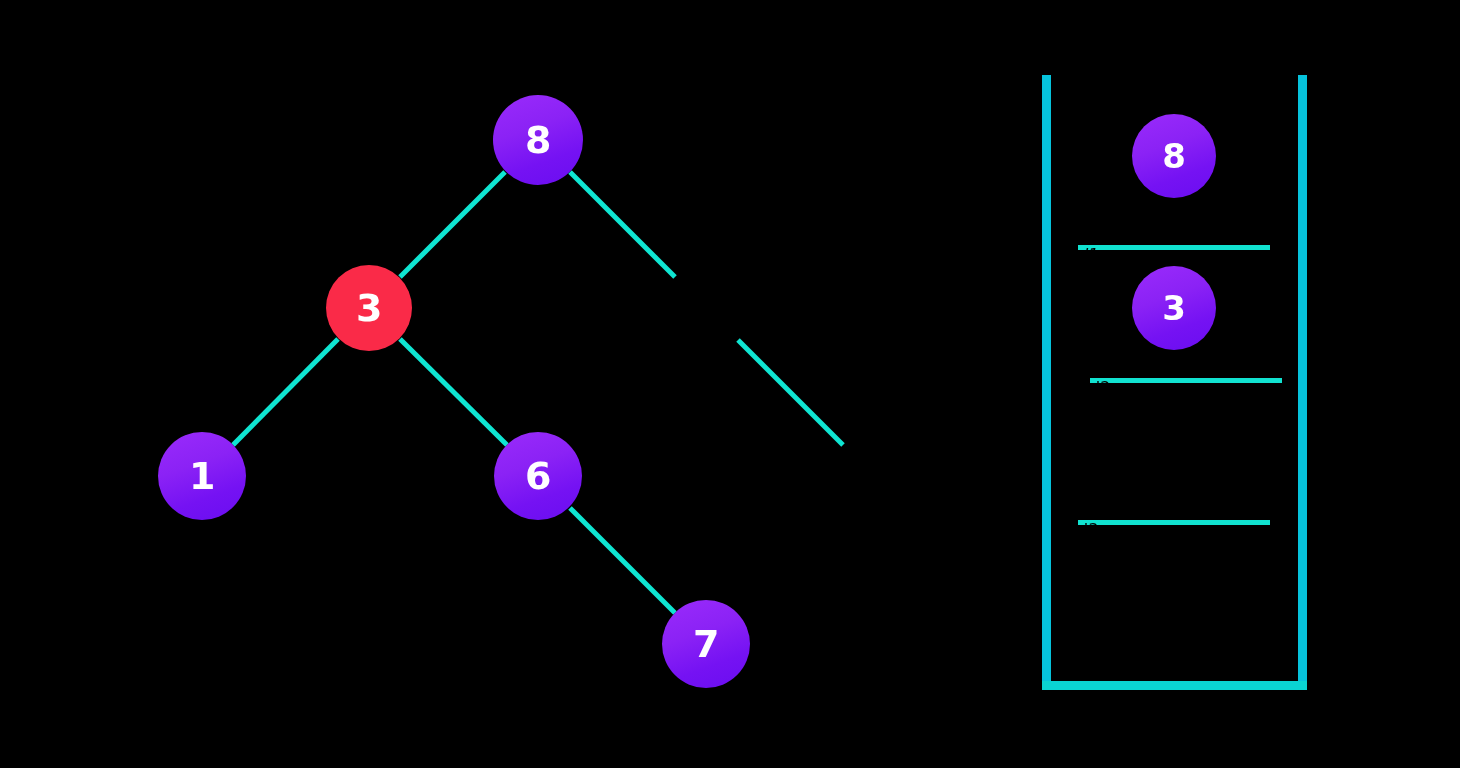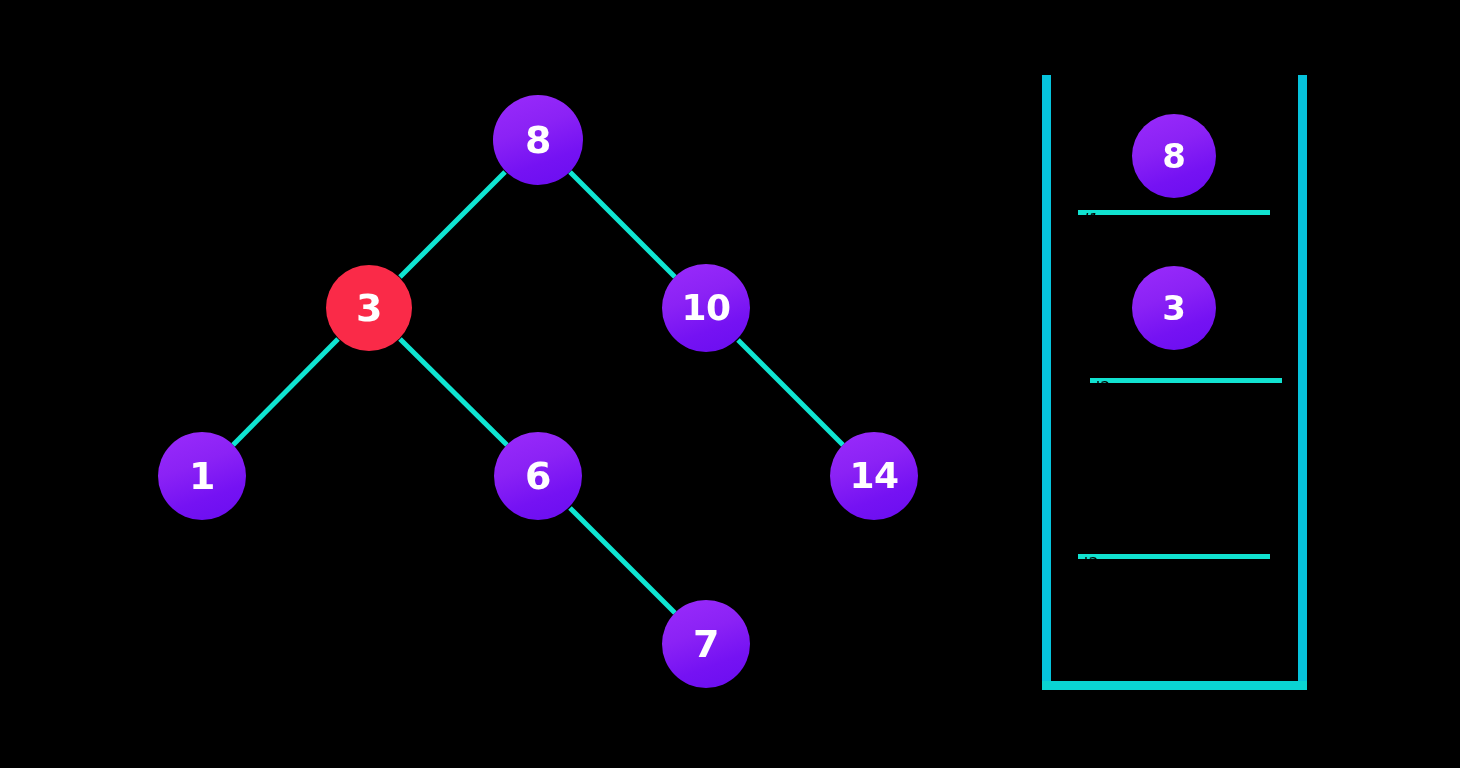--- a/index.html
+++ b/index.html
@@ -96,44 +96,38 @@
       <line x1="570" y1="508" x2="675" y2="613" stroke="#0fe5d2" stroke-width="5" stroke-linecap="butt"></line>
     </svg>
 
   <div class="layer" id="node-layer">
       <div class="node normal" style="left: 493px; top: 95px; width: 90px; height: 90px; font-size: 38px;">
         <span class="node-label">8</span>
       </div>
       <div class="node highlight" style="left: 326px; top: 265px; width: 86px; height: 86px; font-size: 38px;">
         <span class="node-label">3</span>
       </div>
-      <div class="node normal" style="left: 662px; top: 264px; width: 88px; height: 88px; font-size: 36px;">
-        <span class="node-label">10</span>
-      </div>
       <div class="node normal" style="left: 158px; top: 432px; width: 88px; height: 88px; font-size: 38px;">
         <span class="node-label">1</span>
       </div>
       <div class="node normal" style="left: 494px; top: 432px; width: 88px; height: 88px; font-size: 38px;">
         <span class="node-label">6</span>
-      </div>
-      <div class="node normal" style="left: 830px; top: 432px; width: 88px; height: 88px; font-size: 36px;">
-        <span class="node-label">14</span>
       </div>
       <div class="node normal" style="left: 662px; top: 600px; width: 88px; height: 88px; font-size: 38px;">
         <span class="node-label">7</span>
       </div>
     </div>
 
   <div class="layer" id="stack-layer">
       <div class="stack-wall" style="left: 1042px; top: 75px; width: 9px; height: 615px;"></div>
       <div class="stack-wall" style="left: 1298px; top: 75px; width: 9px; height: 615px;"></div>
       <div class="stack-bottom" style="left: 1042px; top: 681px; width: 265px; height: 9px;"></div>
-      <div class="stack-divider" style="left: 1078px; top: 210px; width: 192px; font-style: italic;">d1</div>
+      <div class="stack-divider" style="left: 1078px; top: 245px; width: 192px; font-style: italic;">d1</div>
       <div class="stack-divider" style="left: 1090px; top: 378px; width: 192px;">d2</div>
-      <div class="stack-divider" style="left: 1078px; top: 554px; width: 192px; text-decoration: underline;">d3</div>
+      <div class="stack-divider" style="left: 1078px; top: 520px; width: 192px; text-decoration: underline;">d3</div>
       <div class="stack-node" style="left: 1132px; top: 114px; width: 84px; height: 84px; font-size: 34px;">
         <span class="node-label">8</span>
       </div>
       <div class="stack-node" style="left: 1132px; top: 266px; width: 84px; height: 84px; font-size: 34px;">
         <span class="node-label">3</span>
       </div>
     </div>
 
 </div>
 

